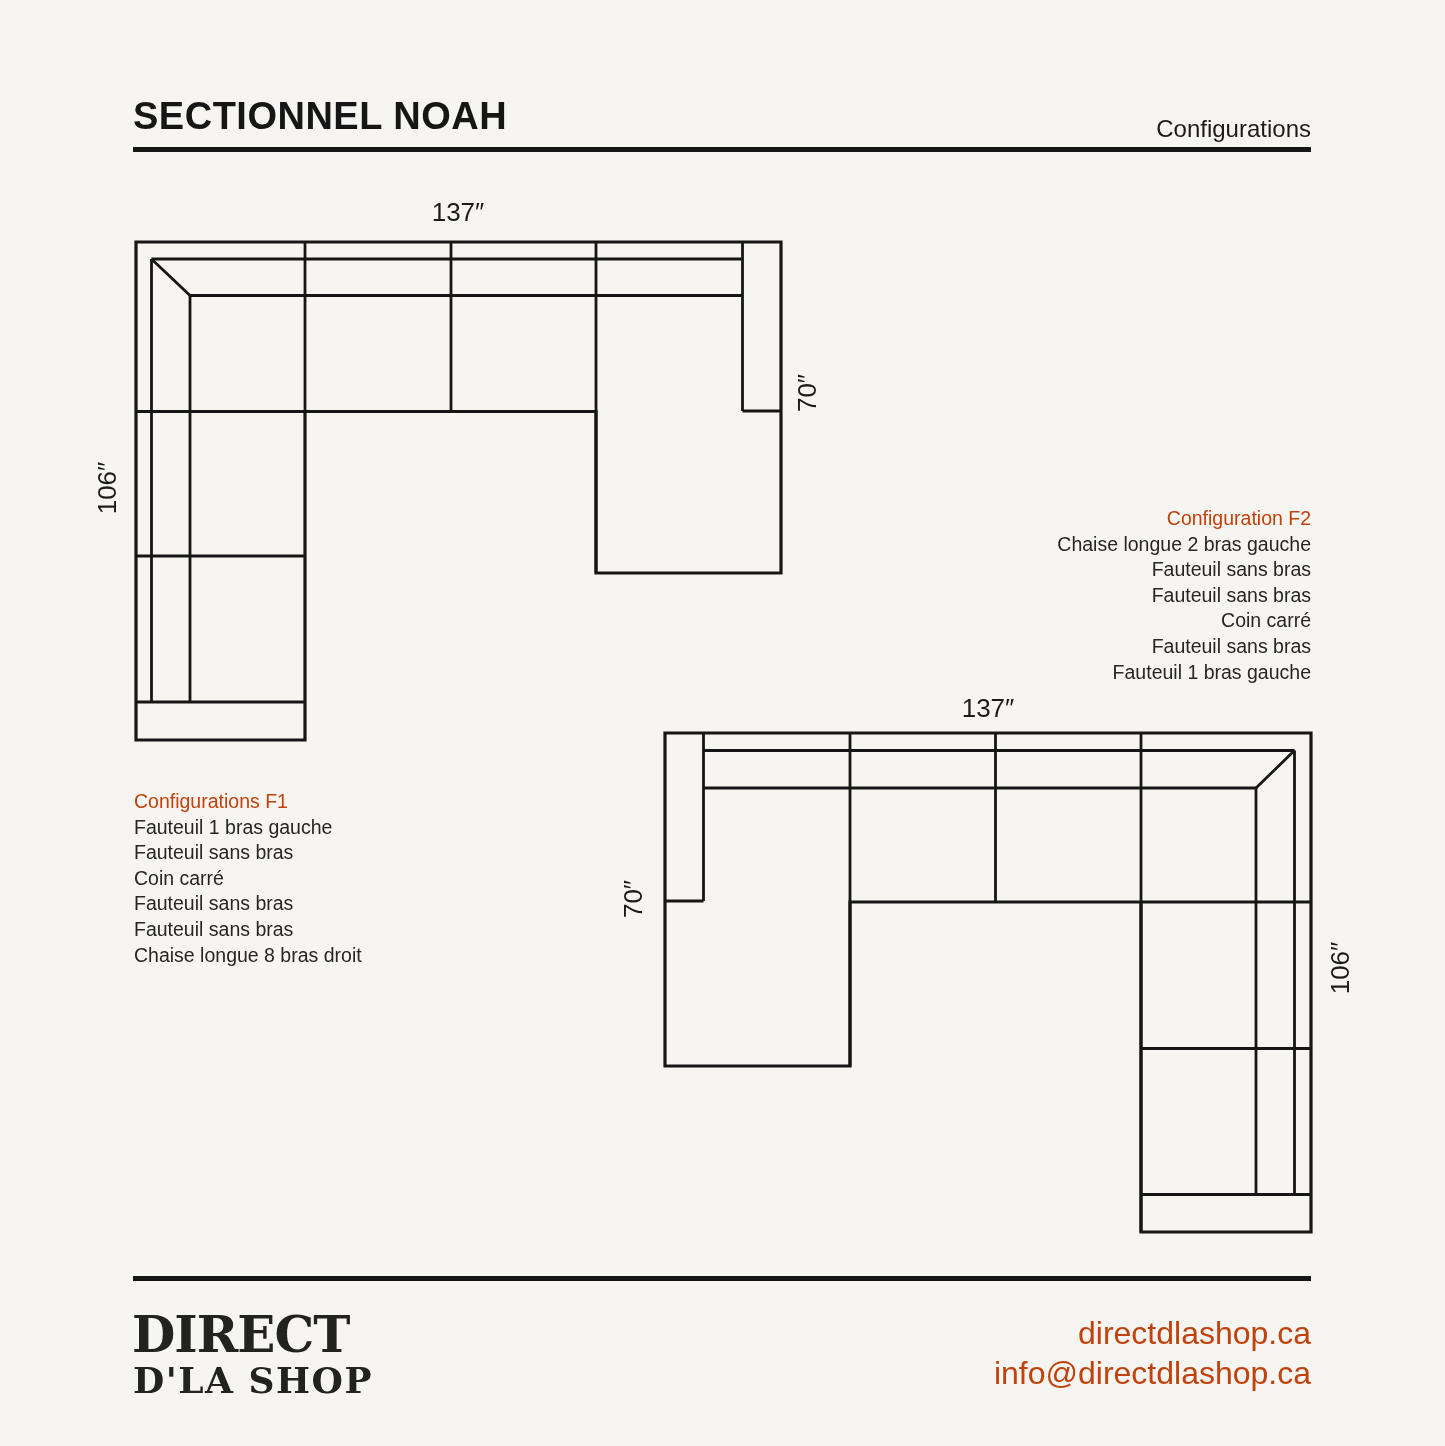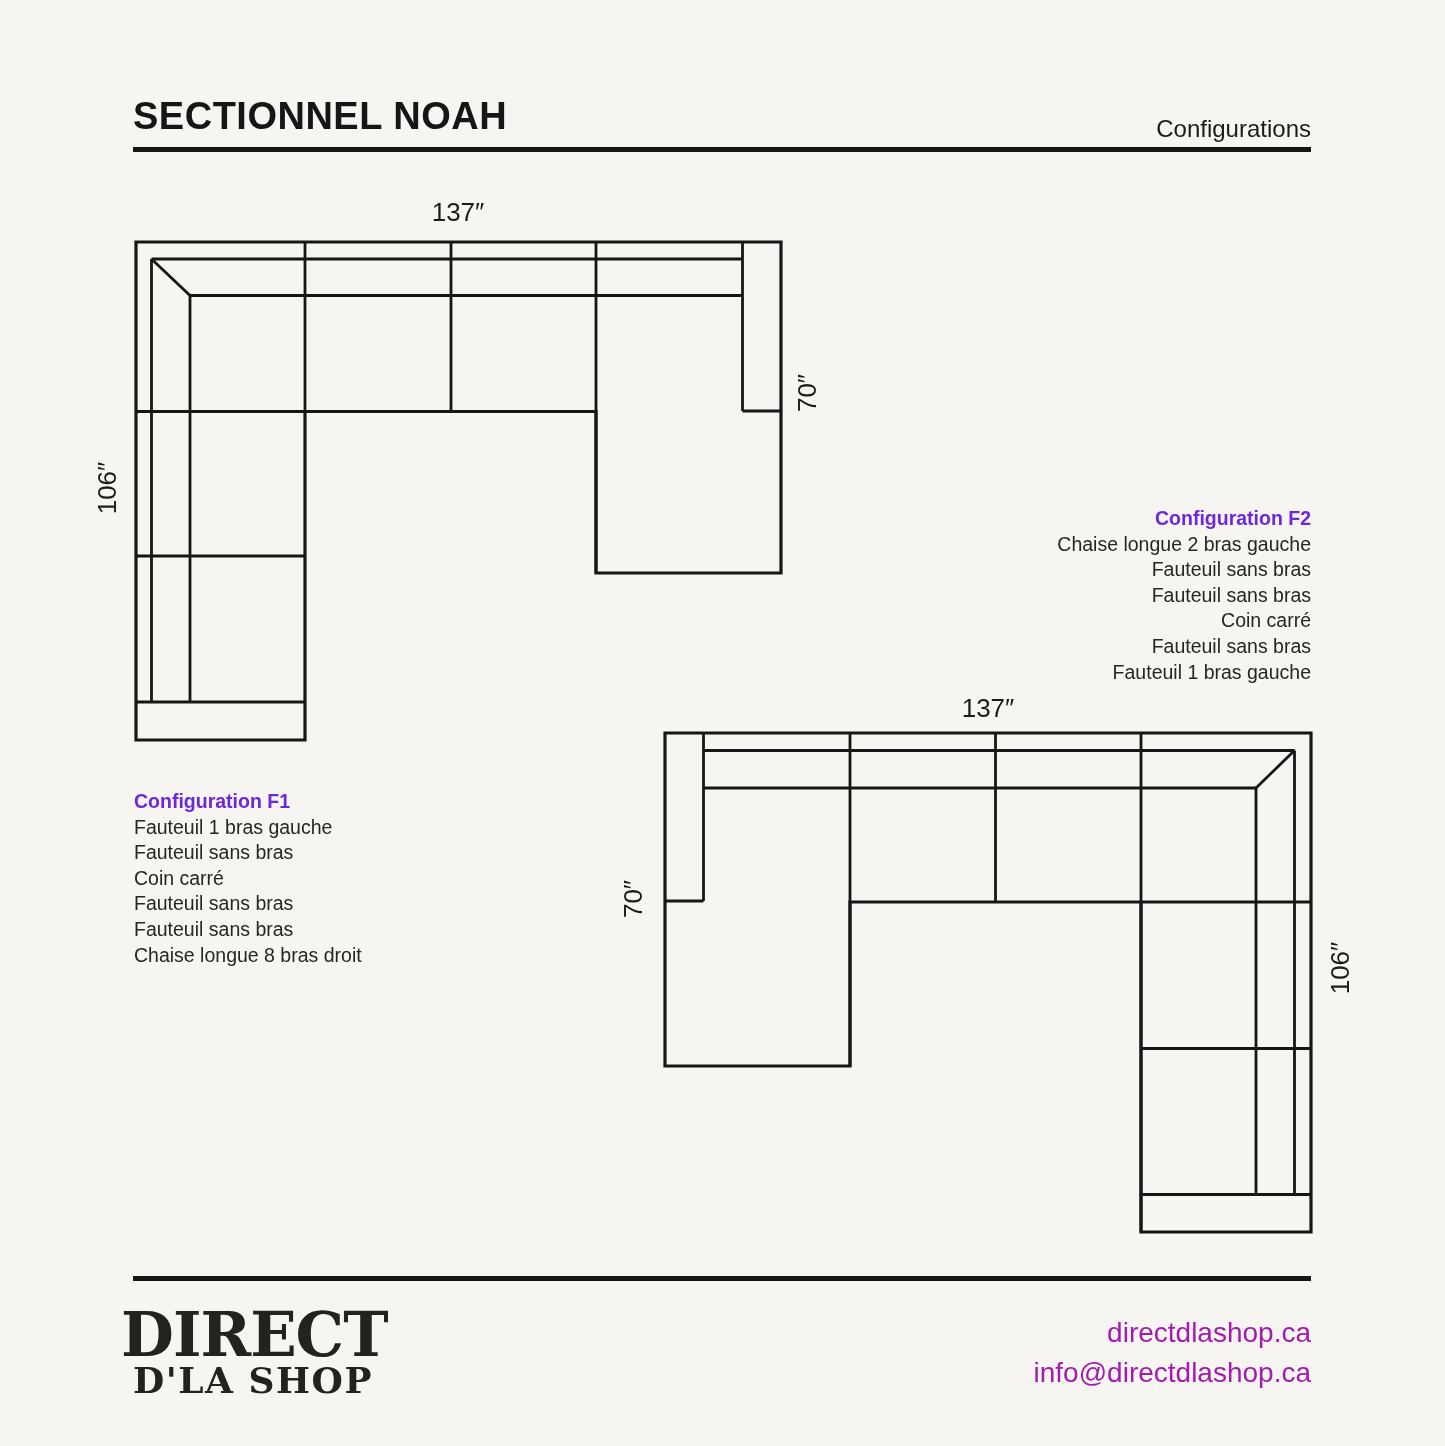--- a/index.html
+++ b/index.html
@@ -31,37 +31,37 @@
   .diagram-svg { left:0; top:0; width:1445px; height:1446px; }
 
   .dim-label {
     font-family:"Liberation Sans", sans-serif;
     font-size:26px; fill:#1b1b1b;
   }
 
   .config-block {
     font-size:19.5px; line-height:25.6px; color:#262626;
   }
-  .config-block .cfg-title { font-weight:bold; color:#6d28d9; }
+  .config-block .cfg-title { font-weight:normal; color:#c2410c; }
   .cfg-f1 { left:134px; top:789px; text-align:left; }
   .cfg-f2 { right:134px; top:506px; text-align:right; }
 
   .logo-line1 {
-    left:121px; top:1306px;
+    left:132px; top:1306px;
     font-family:"DejaVu Serif", serif;
-    font-weight:bold; font-size:61px; line-height:57px;
+    font-weight:bold; font-size:50px; line-height:57px;
     letter-spacing:-1px; color:#22221f;
   }
   .logo-line2 {
     left:133px; top:1361px;
     font-family:"DejaVu Serif", serif;
     font-weight:bold; font-size:36px; line-height:38px;
     letter-spacing:1.5px; color:#22221f;
   }
-  .footer-url { right:134px; font-size:28px; line-height:30px; color:#a21caf; }
+  .footer-url { right:134px; font-size:32px; line-height:30px; color:#c2410c; }
   .url-web   { top:1318px; }
   .url-email { top:1358px; }
 
   .sofa-line { stroke:#161616; fill:none; }
   .w-outer { stroke-width:3.2px; }
   .w-inner { stroke-width:2.8px; }
 </style>
 </head>
 <body>
 
@@ -118,21 +118,21 @@
     <path class="sofa-line w-inner" d="M703.5 733 V901"></path>
     <path class="sofa-line w-inner" d="M665 901 H703.5"></path>
 
     <text class="dim-label" x="988" y="717" text-anchor="middle">137″</text>
     <text class="dim-label" x="633" y="899" text-anchor="middle" dominant-baseline="central" transform="rotate(-90 633 899)">70″</text>
     <text class="dim-label" x="1340" y="968" text-anchor="middle" dominant-baseline="central" transform="rotate(-90 1340 968)">106″</text>
   </g>
 </svg>
 
 <div class="abs config-block cfg-f1">
-  <div class="cfg-title">Configuration F1</div>
+  <div class="cfg-title">Configurations F1</div>
   <div>Fauteuil 1 bras gauche</div>
   <div>Fauteuil sans bras</div>
   <div>Coin carré</div>
   <div>Fauteuil sans bras</div>
   <div>Fauteuil sans bras</div>
   <div>Chaise longue 8 bras droit</div>
 </div>
 
 <div class="abs config-block cfg-f2">
   <div class="cfg-title">Configuration F2</div>

